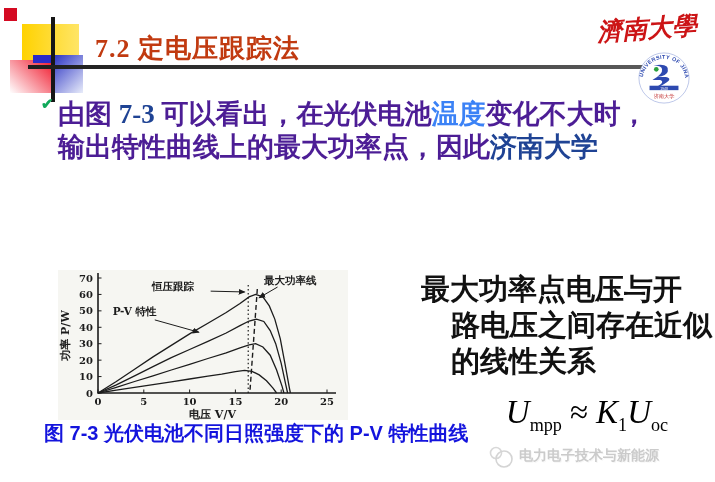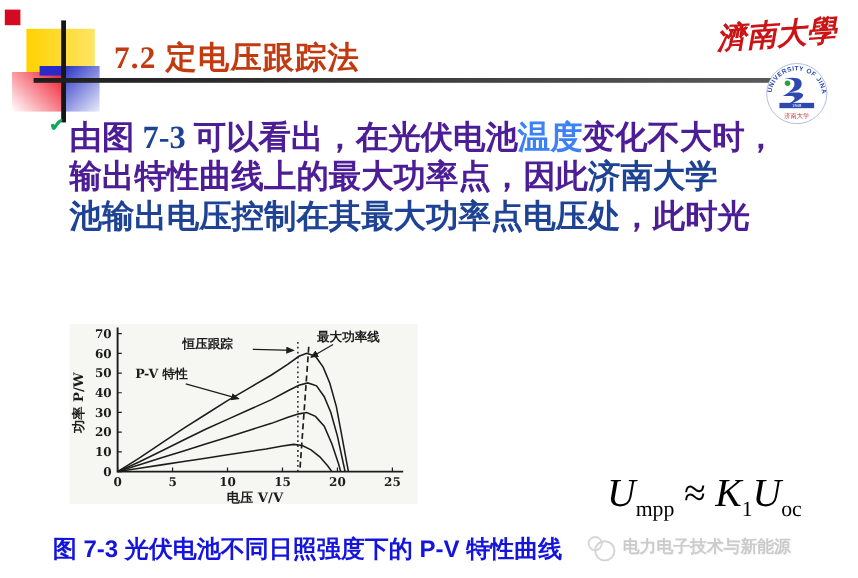--- a/index.html
+++ b/index.html
@@ -35,21 +35,21 @@
   
   .sidenote{position:absolute;left:421px;top:271px;width:292px;font-size:29px;line-height:36px;
             font-weight:bold;color:#111;font-family:"Liberation Sans",sans-serif;}
   .sidenote .ind{padding-left:30px;}
   .formula{position:absolute;left:462px;top:394px;width:250px;text-align:center;font-size:33px;
            color:#000;font-family:"Liberation Serif",serif;white-space:nowrap;}
   .formula .it{font-style:italic;}
   .formula sub{font-size:0.55em;}
   .formula .approx{padding:0 8px;font-style:normal;}
   
-  .caption{position:absolute;left:44px;top:444px;font-size:20px;font-weight:bold;color:#1414dd;
+  .caption{position:absolute;left:44px;top:420px;font-size:20px;font-weight:bold;color:#1414dd;
            font-family:"Liberation Sans",sans-serif;white-space:nowrap;}
   .watermark{position:absolute;left:519px;top:447px;font-size:14px;font-weight:bold;color:#cbcbcb;
              font-family:"Liberation Sans",sans-serif;text-shadow:1px 1px 0 #f7f7f7;white-space:nowrap;}
   .wlogo{position:absolute;left:487px;top:445px;width:28px;height:26px;}
 </style>
 </head>
 <body>
 
 <div class="slide">
 
@@ -76,21 +76,20 @@
     <circle cx="20" cy="19" r="2.4" fill="#2aa13c"></circle>
     <rect x="13" y="36" width="30" height="4.6" fill="#2d49b0"></rect>
     <text x="28" y="40" font-size="3.6" fill="#ffffff" text-anchor="middle" font-family="Liberation Sans, sans-serif">1948</text>
     <text x="28" y="49" font-size="5.4" fill="#c23030" text-anchor="middle" font-family="Liberation Sans, sans-serif">济南大学</text>
   </svg>
 
   <div class="check">✔</div>
   <div class="bodytext">
       <div class="bline"><span class="c-k">由图 </span><span class="c-b">7-3</span><span class="c-k"> 可以看出，在光伏电池</span><span class="c-o">温度</span><span class="c-k">变化不大时，</span></div>
       <div class="bline"><span class="c-k">输出特性曲线上的最大功率点，因此</span><span class="c-b">济南大学</span></div>
-      <div class="bline"><span class="c-b">池输出电压控制在其最大功率点电压处</span><span class="c-k">，此时光</span></div>
     </div>
 
   <div class="chartbox">
     <svg id="chart-svg" width="290" height="150" viewBox="0 0 290 150">
         <defs>
           <marker id="ah" markerWidth="8" markerHeight="8" refX="6" refY="3" orient="auto" markerUnits="userSpaceOnUse">
             <path d="M0,0L7,3L0,6Z" fill="#1c1c1c"></path>
           </marker>
         </defs>
         <path d="M 40 3 L 40 123 L 278 123" stroke="#1c1c1c" stroke-width="1.6" fill="none"></path>
@@ -134,20 +133,25 @@
         <text x="115.112" y="20.32142857142857" class="ann" text-anchor="middle">恒压跟踪</text>
         <line x1="219.536" y1="17.035714285714292" x2="201.216" y2="27.714285714285708" stroke="#1c1c1c" stroke-width="1" marker-end="url(#ah)"></line>
         <text x="232.35999999999999" y="13.75" class="ann" text-anchor="middle">最大功率线</text>
         <line x1="96.792" y1="49.89285714285715" x2="140.76" y2="62.214285714285715" stroke="#1c1c1c" stroke-width="1" marker-end="url(#ah)"></line>
         <text x="76.64" y="44.96428571428571" class="ann" text-anchor="middle">P-V 特性</text>
       </svg>
   </div>
 
   <div class="caption">图 7-3 光伏电池不同日照强度下的 P-V 特性曲线</div>
 
+  <div class="sidenote">
+    <div>最大功率点电压与开</div>
+    <div class="ind">路电压之间存在近似</div>
+    <div class="ind">的线性关系</div>
+  </div>
 
   <div class="formula"><span class="it">U</span><sub>mpp</sub><span class="approx">≈</span><span class="it">K</span><sub>1</sub><span class="it">U</span><sub>oc</sub></div>
 
   <svg class="wlogo" viewBox="0 0 28 26">
     <circle cx="9" cy="8" r="5.5" fill="none" stroke="#d8d8d8" stroke-width="1.6"></circle>
     <circle cx="17" cy="14" r="8" fill="none" stroke="#d4d4d4" stroke-width="1.6"></circle>
   </svg>
   <div class="watermark">电力电子技术与新能源</div>
 
 </div>

